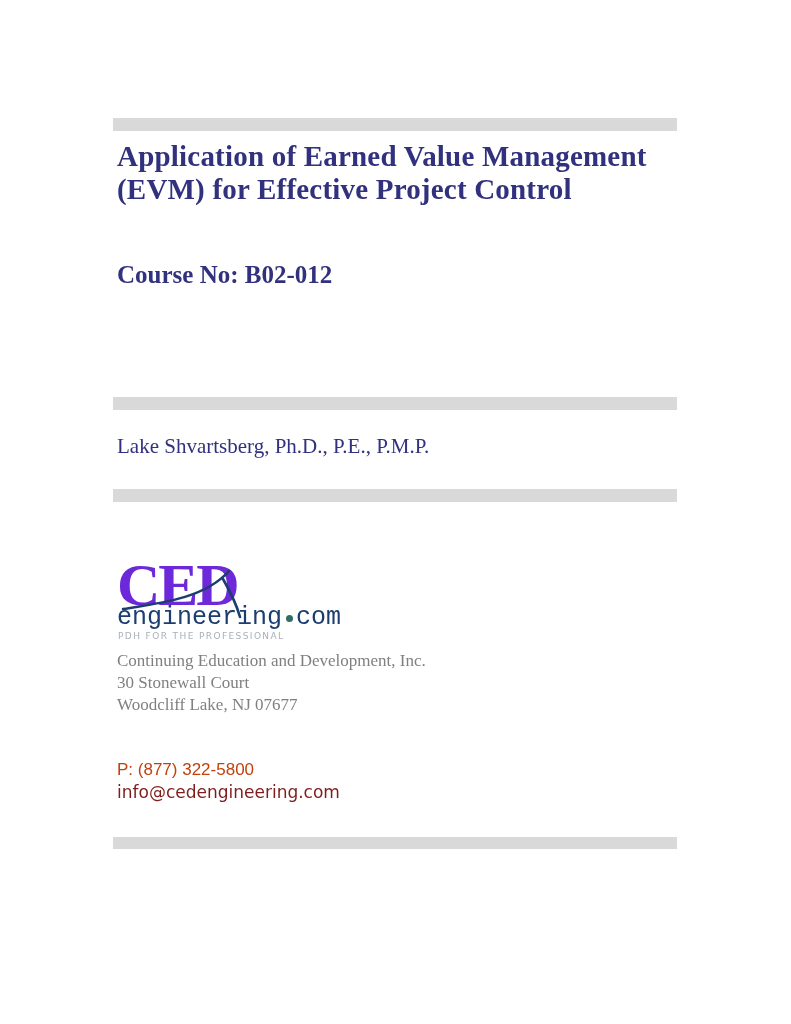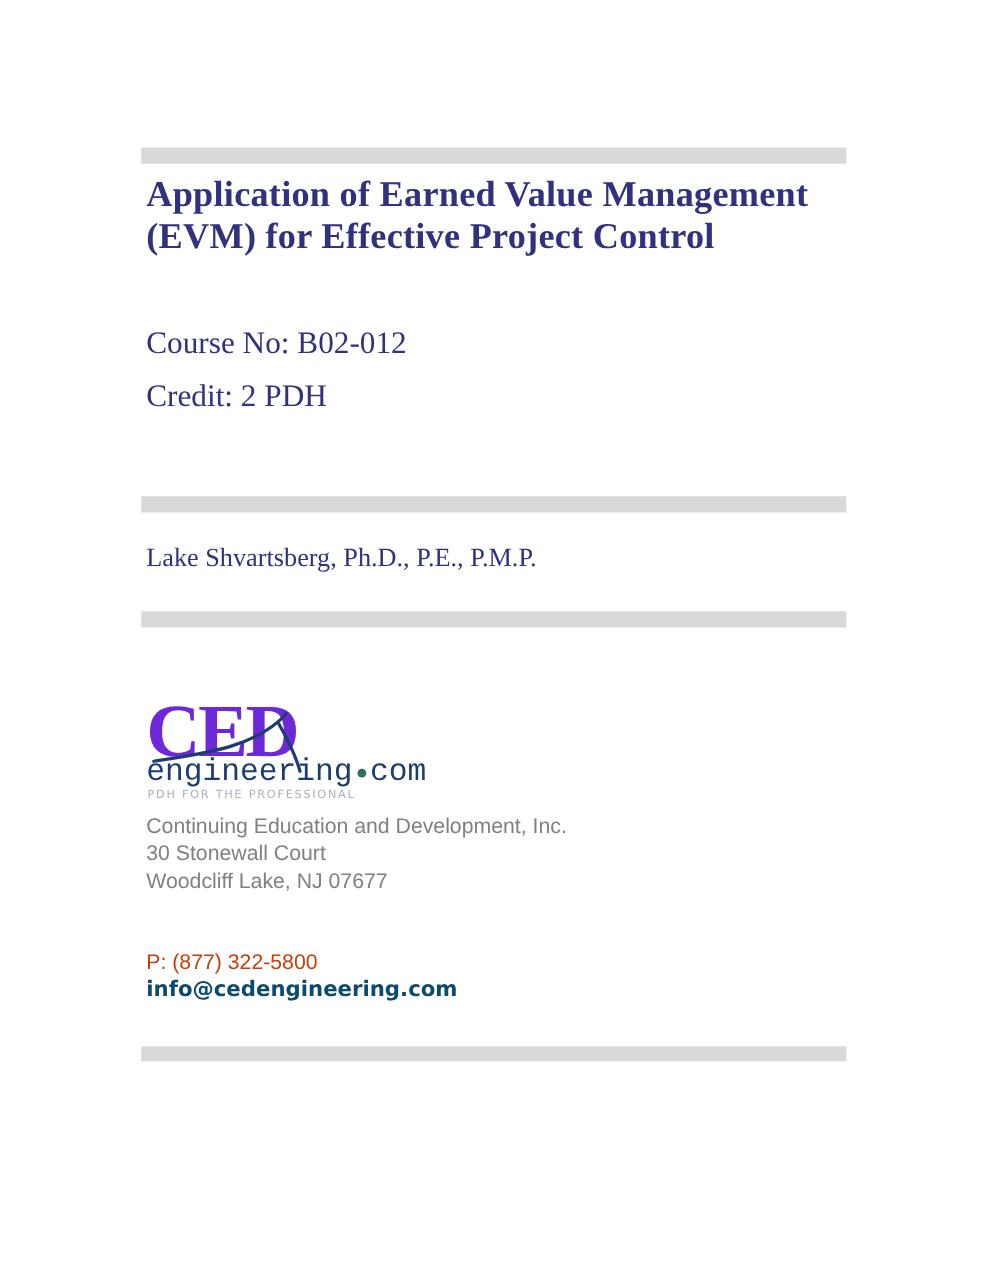--- a/index.html
+++ b/index.html
@@ -39,21 +39,21 @@
     letter-spacing: 0.2px;
   }
   .title .line { display: block; }
 
   .course-no, .credit {
     position: absolute;
     left: 117px;
     font-size: 25px;
     color: #31317e;
   }
-  .course-no { top: 261px; }
+  .course-no { top: 261px; font-weight: bold; }
   .credit    { top: 304px; }
 
   .author {
     position: absolute;
     left: 117px;
     top: 434px;
     font-size: 21px;
     color: #31317e;
   }
 
@@ -109,58 +109,56 @@
     letter-spacing: 1.4px;
     color: #a8b0ba;
     white-space: nowrap;
   }
 
   
   .org {
     position: absolute;
     left: 117px;
     top: 650px;
-    font-family: Liberation Sans, sans-serif;
+    font-family: Liberation Serif, serif;
     font-size: 17px;
     line-height: 22px;
     color: #808080;
   }
   .phone {
     position: absolute;
     left: 117px;
     top: 760px;
     font-family: Liberation Sans, sans-serif;
     font-size: 17px;
     color: #c2410c;
   }
   .email {
     position: absolute;
     left: 117px;
     top: 782px;
     font-family: "DejaVu Sans", sans-serif;
     font-size: 17px;
-    color: #0c4a6e;
+    color: #7f1d1d;
     text-decoration: none;
-    font-weight: bold;
   }
 </style>
 </head>
 <body>
 
 <div class="page">
 
   <div class="bar bar-top"></div>
 
   <h1 class="title">
     <span class="line">Application of Earned Value Management</span>
     <span class="line">(EVM) for Effective Project Control</span>
   </h1>
 
   <div class="course-no">Course No: B02-012</div>
-  <div class="credit">Credit: 2 PDH</div>
 
   <div class="bar bar-mid1"></div>
 
   <div class="author">Lake Shvartsberg, Ph.D., P.E., P.M.P.</div>
 
   <div class="bar bar-mid2"></div>
 
   <div class="logo">
     <div class="ced">CED</div>
     <svg class="swoosh" width="150" height="80" viewBox="0 0 150 80" aria-hidden="true">

